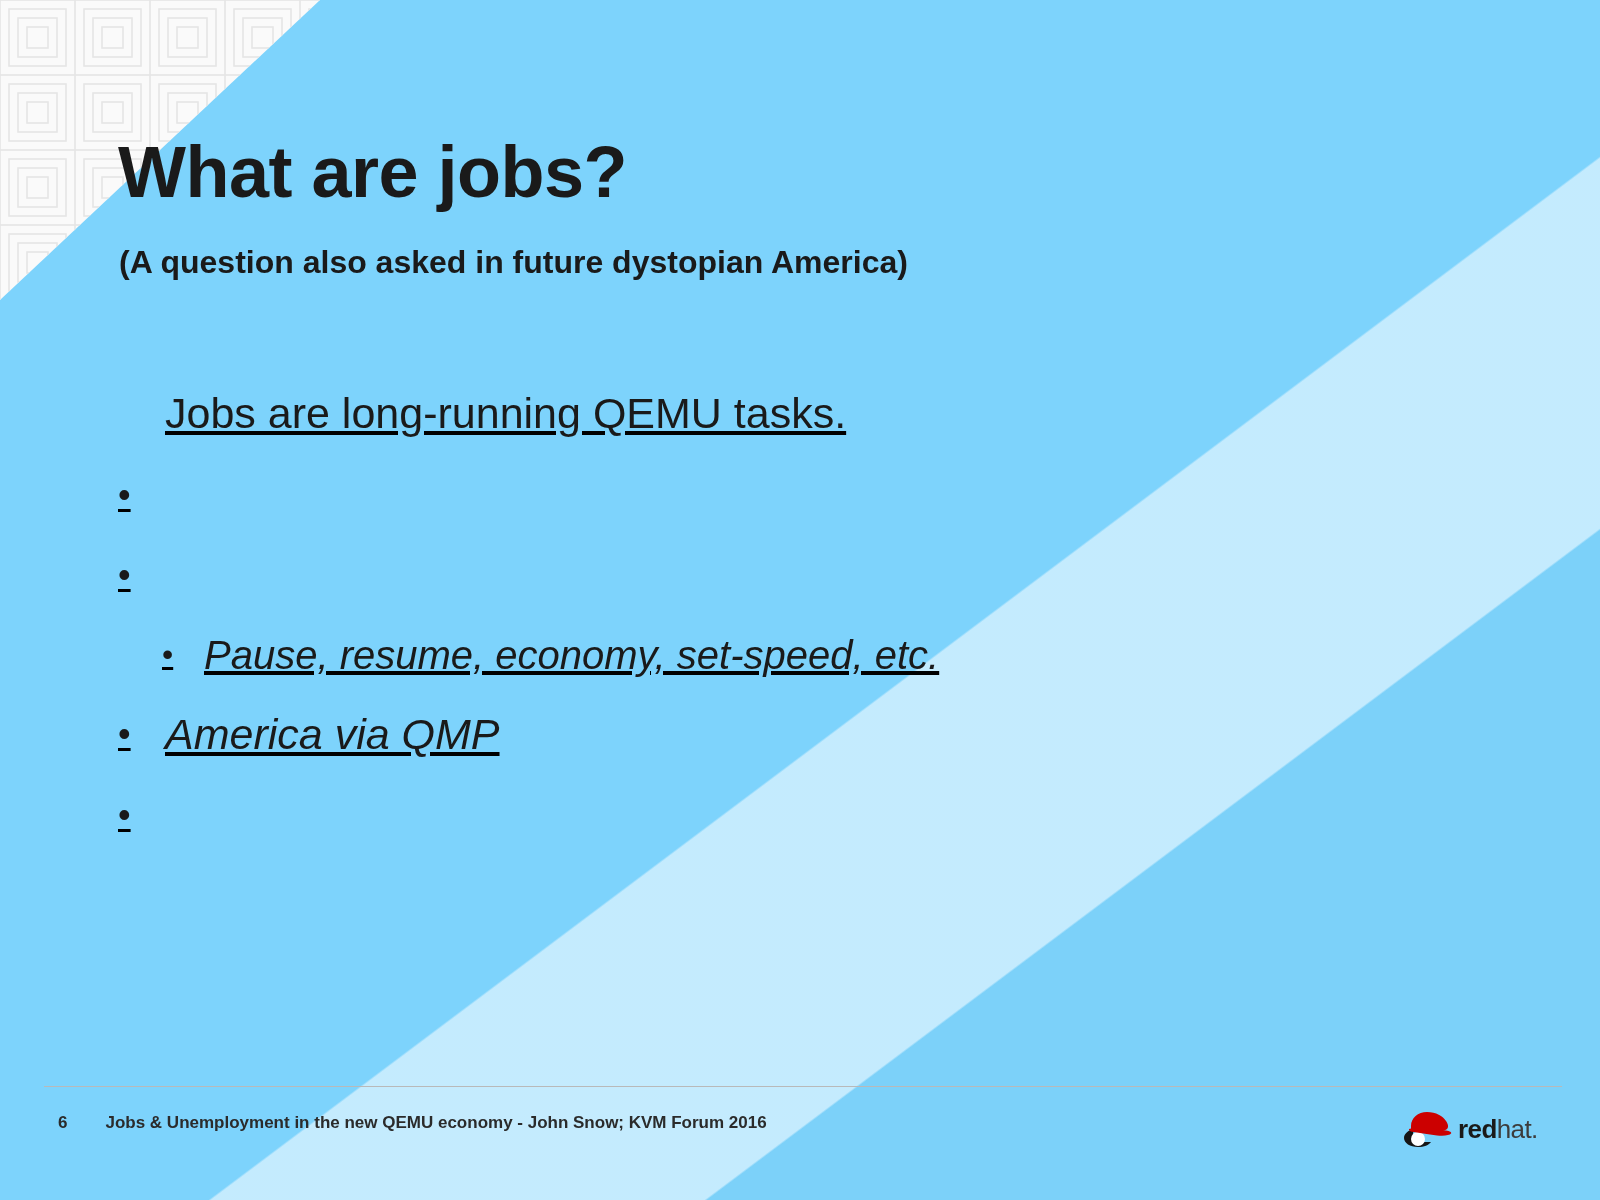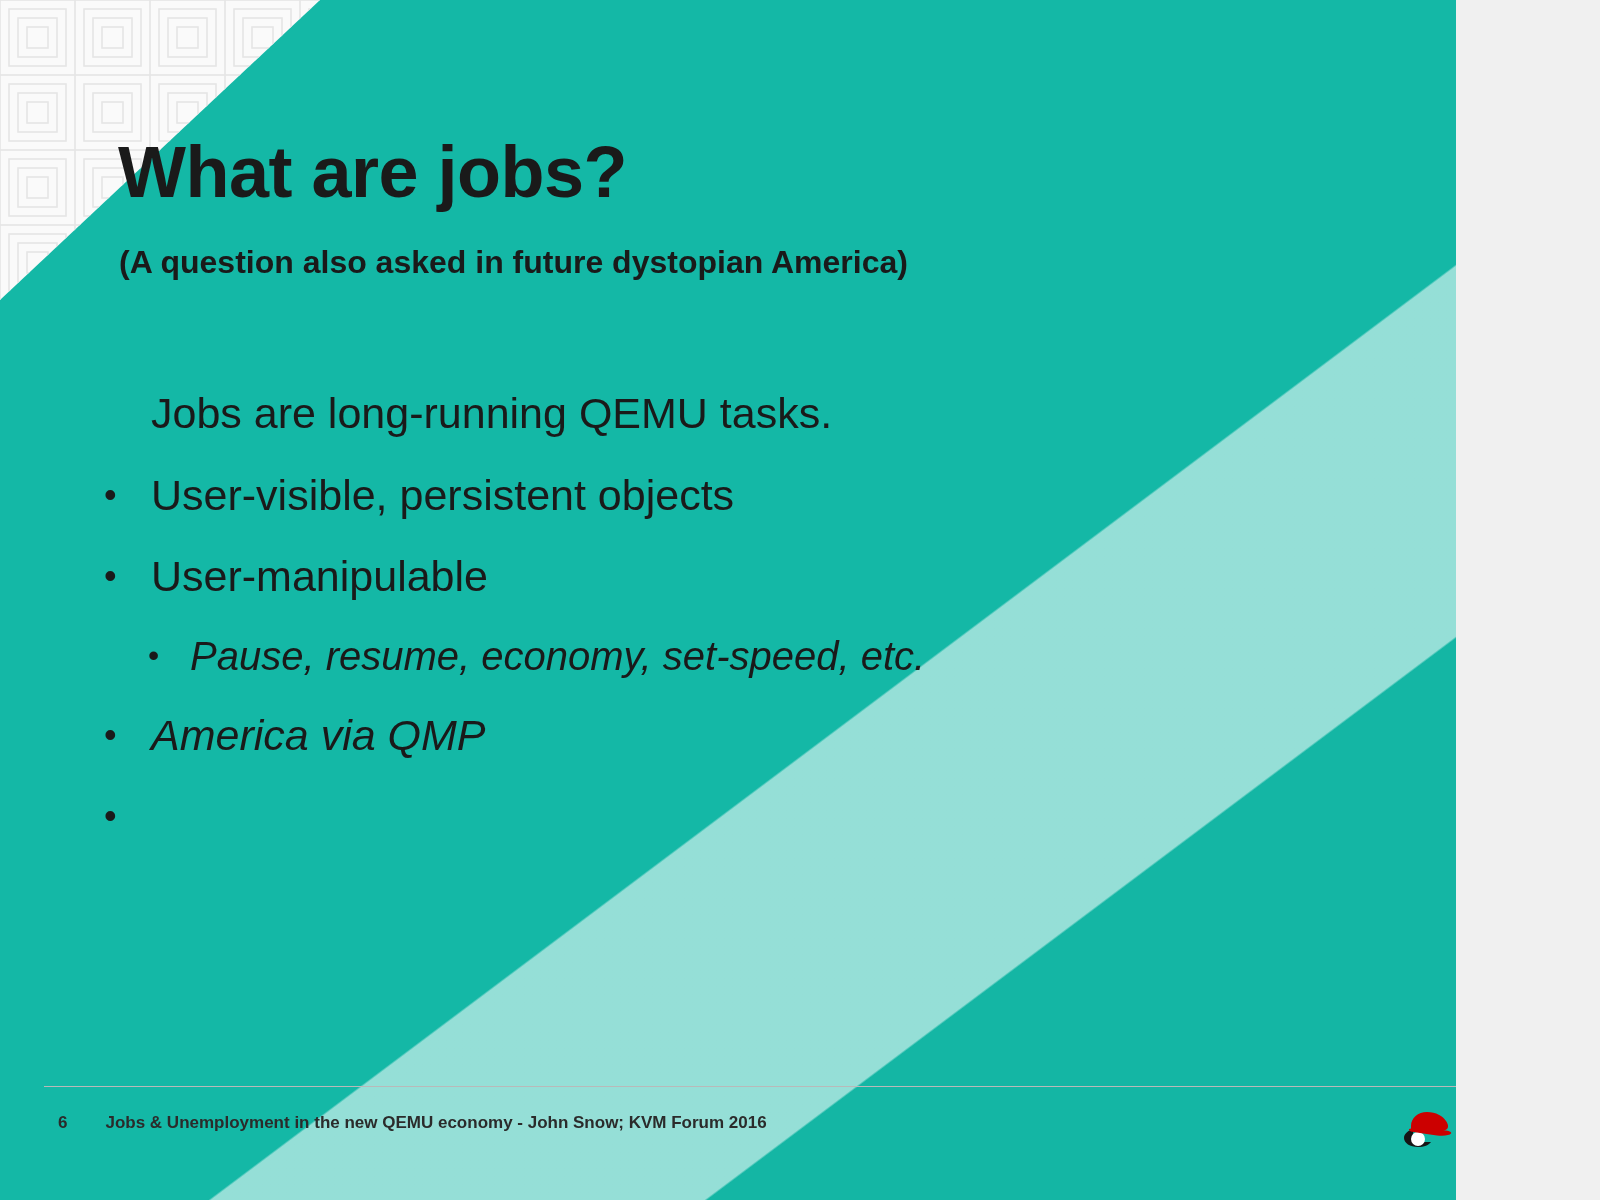--- a/index.html
+++ b/index.html
@@ -9,23 +9,23 @@
   body {
     width: 1600px;
     height: 1200px;
     overflow: hidden;
     font-family: "Liberation Sans", sans-serif;
     background: #f0f0f0;
   }
 
   #slide {
     position: relative;
-    width: 1456px;
+    width: 1600px;
     height: 1200px;
-    background: #14b8a6;
+    background: #7dd3fc;
     overflow: hidden;
   }
 
   
 
   
   .diag-band {
     position: absolute;
     left: 0;
     top: 0;
@@ -87,23 +87,24 @@
     top: 243px;
     font-size: 32px;
     font-weight: 700;
     color: #1a1a1a;
     line-height: 1.2;
     white-space: nowrap;
   }
 
   #body-list {
     position: absolute;
-    left: 104px;
+    left: 118px;
     top: 392px;
     width: 1300px;
+    text-decoration: underline;
   }
 
   .line {
     display: flex;
     align-items: flex-start;
     color: #1a1a1a;
     white-space: nowrap;
   }
 
   
@@ -224,26 +225,24 @@
   <div id="subtitle">(A question also asked in future dystopian America)</div>
 
   <div id="body-list">
 
     <div class="line lvl-lead">
       <span>Jobs are long-running QEMU tasks.</span>
     </div>
 
     <div class="line lvl1">
       <span class="bullet">•</span>
-      <span>User-visible, persistent objects</span>
-    </div>
-
-    <div class="line lvl1">
-      <span class="bullet">•</span>
-      <span>User-manipulable</span>
+    </div>
+
+    <div class="line lvl1">
+      <span class="bullet">•</span>
     </div>
 
     <div class="line lvl2">
       <span class="bullet">•</span>
       <span class="italic">Pause, resume, economy, set-speed, etc.</span>
     </div>
 
     <div class="line lvl1">
       <span class="bullet">•</span>
       <span class="italic">America via QMP</span>

